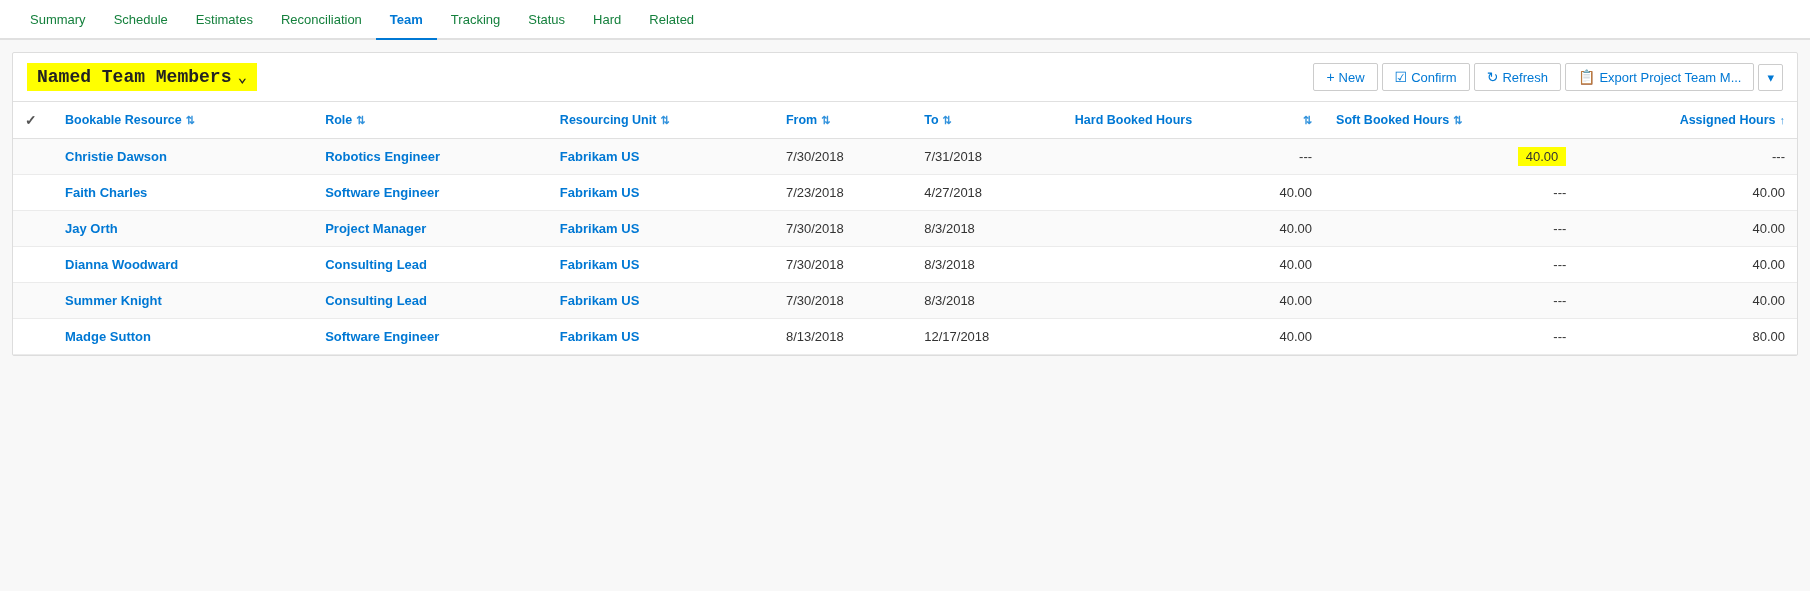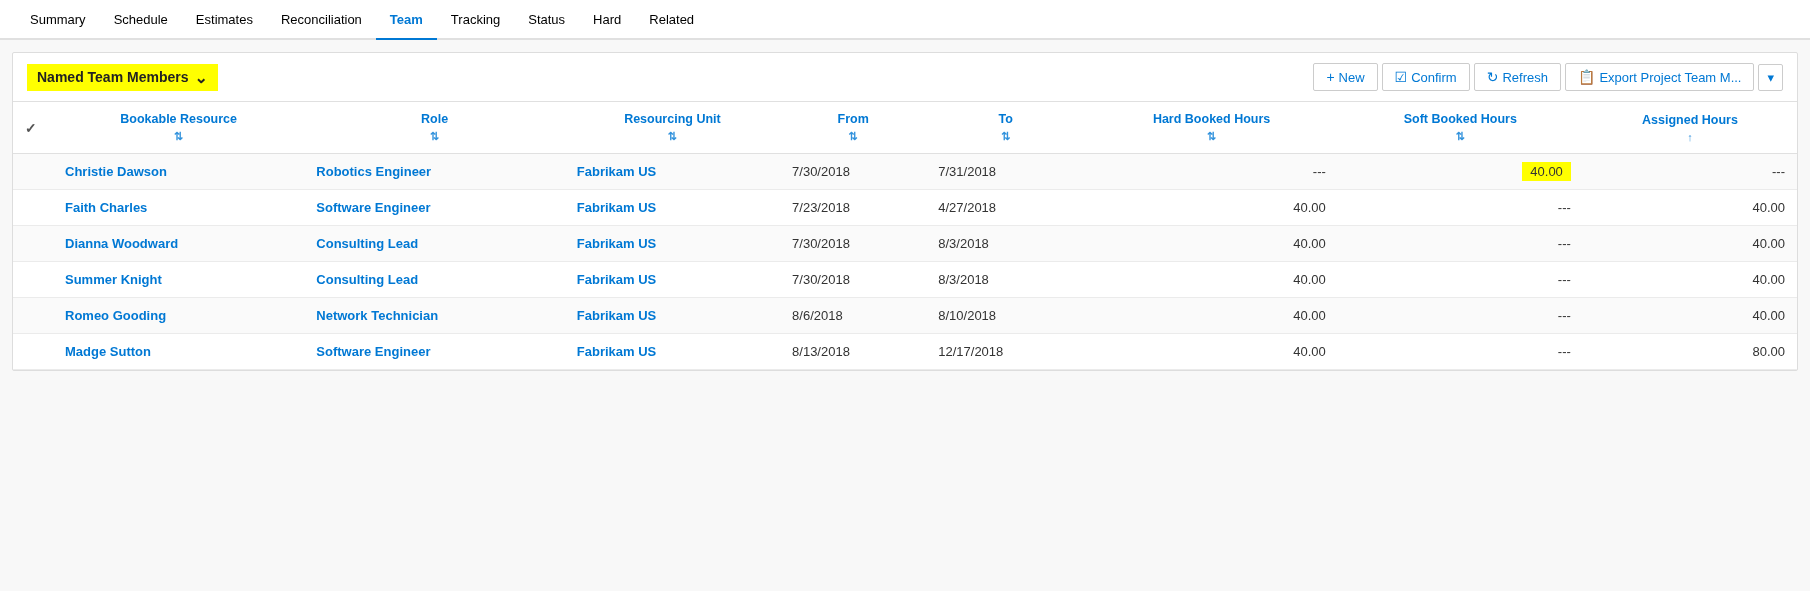--- a/index.html
+++ b/index.html
@@ -18,21 +18,21 @@
       border-bottom: 2px solid #e0e0e0;
       padding: 0 16px;
       height: 40px;
     }
     .nav-item {
       padding: 0 14px;
       height: 40px;
       display: flex;
       align-items: center;
       cursor: pointer;
-      color: #000000;
+      color: #15803d;
       font-size: 13px;
       border-bottom: 2px solid transparent;
       margin-bottom: -2px;
     }
     .nav-item.active {
       color: #0078d4;
       border-bottom: 2px solid #0078d4;
       font-weight: 600;
     }
 
@@ -52,26 +52,27 @@
       border-bottom: 1px solid #e0e0e0;
       justify-content: space-between;
     }
     .toolbar-left {
       display: flex;
       align-items: center;
     }
     .section-label {
       background: #ffff00;
       font-weight: 600;
-      font-size: 14px;
+      font-size: 18px;
       padding: 4px 10px;
       display: flex;
       align-items: center;
       gap: 6px;
       color: #222;
+      font-family: Liberation Mono, monospace;
     }
     .toolbar-right {
       display: flex;
       align-items: center;
       gap: 4px;
     }
     .toolbar-btn {
       display: flex;
       align-items: center;
       gap: 4px;
@@ -114,21 +115,20 @@
       font-weight: 600;
       color: #0078d4;
       font-size: 12.5px;
       white-space: nowrap;
       border-right: none;
     }
     .th-inner {
       display: flex;
       align-items: center;
       gap: 4px;
-      flex-direction: column;
     }
     .sort-icon {
       color: #0078d4;
       font-size: 11px;
       opacity: 0.8;
     }
     .th-check {
       width: 40px;
       text-align: center;
     }
@@ -297,20 +297,31 @@
           <td><a class="cell-link">Software Engineer</a></td>
           <td><a class="cell-link">Fabrikam US</a></td>
           <td>7/23/2018</td>
           <td>4/27/2018</td>
           <td class="cell-right">40.00</td>
           <td class="cell-muted" style="text-align: right;">---</td>
           <td class="cell-right">40.00</td>
         </tr>
         <tr>
           <td class="td-check"></td>
+          <td><a class="cell-link">Jay Orth</a></td>
+          <td><a class="cell-link">Project Manager</a></td>
+          <td><a class="cell-link">Fabrikam US</a></td>
+          <td>7/30/2018</td>
+          <td>8/3/2018</td>
+          <td class="cell-right">40.00</td>
+          <td class="cell-muted" style="text-align: right;">---</td>
+          <td class="cell-right">40.00</td>
+        </tr>
+        <tr>
+          <td class="td-check"></td>
           <td><a class="cell-link">Dianna Woodward</a></td>
           <td><a class="cell-link">Consulting Lead</a></td>
           <td><a class="cell-link">Fabrikam US</a></td>
           <td>7/30/2018</td>
           <td>8/3/2018</td>
           <td class="cell-right">40.00</td>
           <td class="cell-muted" style="text-align: right;">---</td>
           <td class="cell-right">40.00</td>
         </tr>
         <tr>
@@ -319,31 +330,20 @@
           <td><a class="cell-link">Consulting Lead</a></td>
           <td><a class="cell-link">Fabrikam US</a></td>
           <td>7/30/2018</td>
           <td>8/3/2018</td>
           <td class="cell-right">40.00</td>
           <td class="cell-muted" style="text-align: right;">---</td>
           <td class="cell-right">40.00</td>
         </tr>
         <tr>
           <td class="td-check"></td>
-          <td><a class="cell-link">Romeo Gooding</a></td>
-          <td><a class="cell-link">Network Technician</a></td>
-          <td><a class="cell-link">Fabrikam US</a></td>
-          <td>8/6/2018</td>
-          <td>8/10/2018</td>
-          <td class="cell-right">40.00</td>
-          <td class="cell-muted" style="text-align: right;">---</td>
-          <td class="cell-right">40.00</td>
-        </tr>
-        <tr>
-          <td class="td-check"></td>
           <td><a class="cell-link">Madge Sutton</a></td>
           <td><a class="cell-link">Software Engineer</a></td>
           <td><a class="cell-link">Fabrikam US</a></td>
           <td>8/13/2018</td>
           <td>12/17/2018</td>
           <td class="cell-right">40.00</td>
           <td class="cell-muted" style="text-align: right;">---</td>
           <td class="cell-right">80.00</td>
         </tr>
       </tbody>

